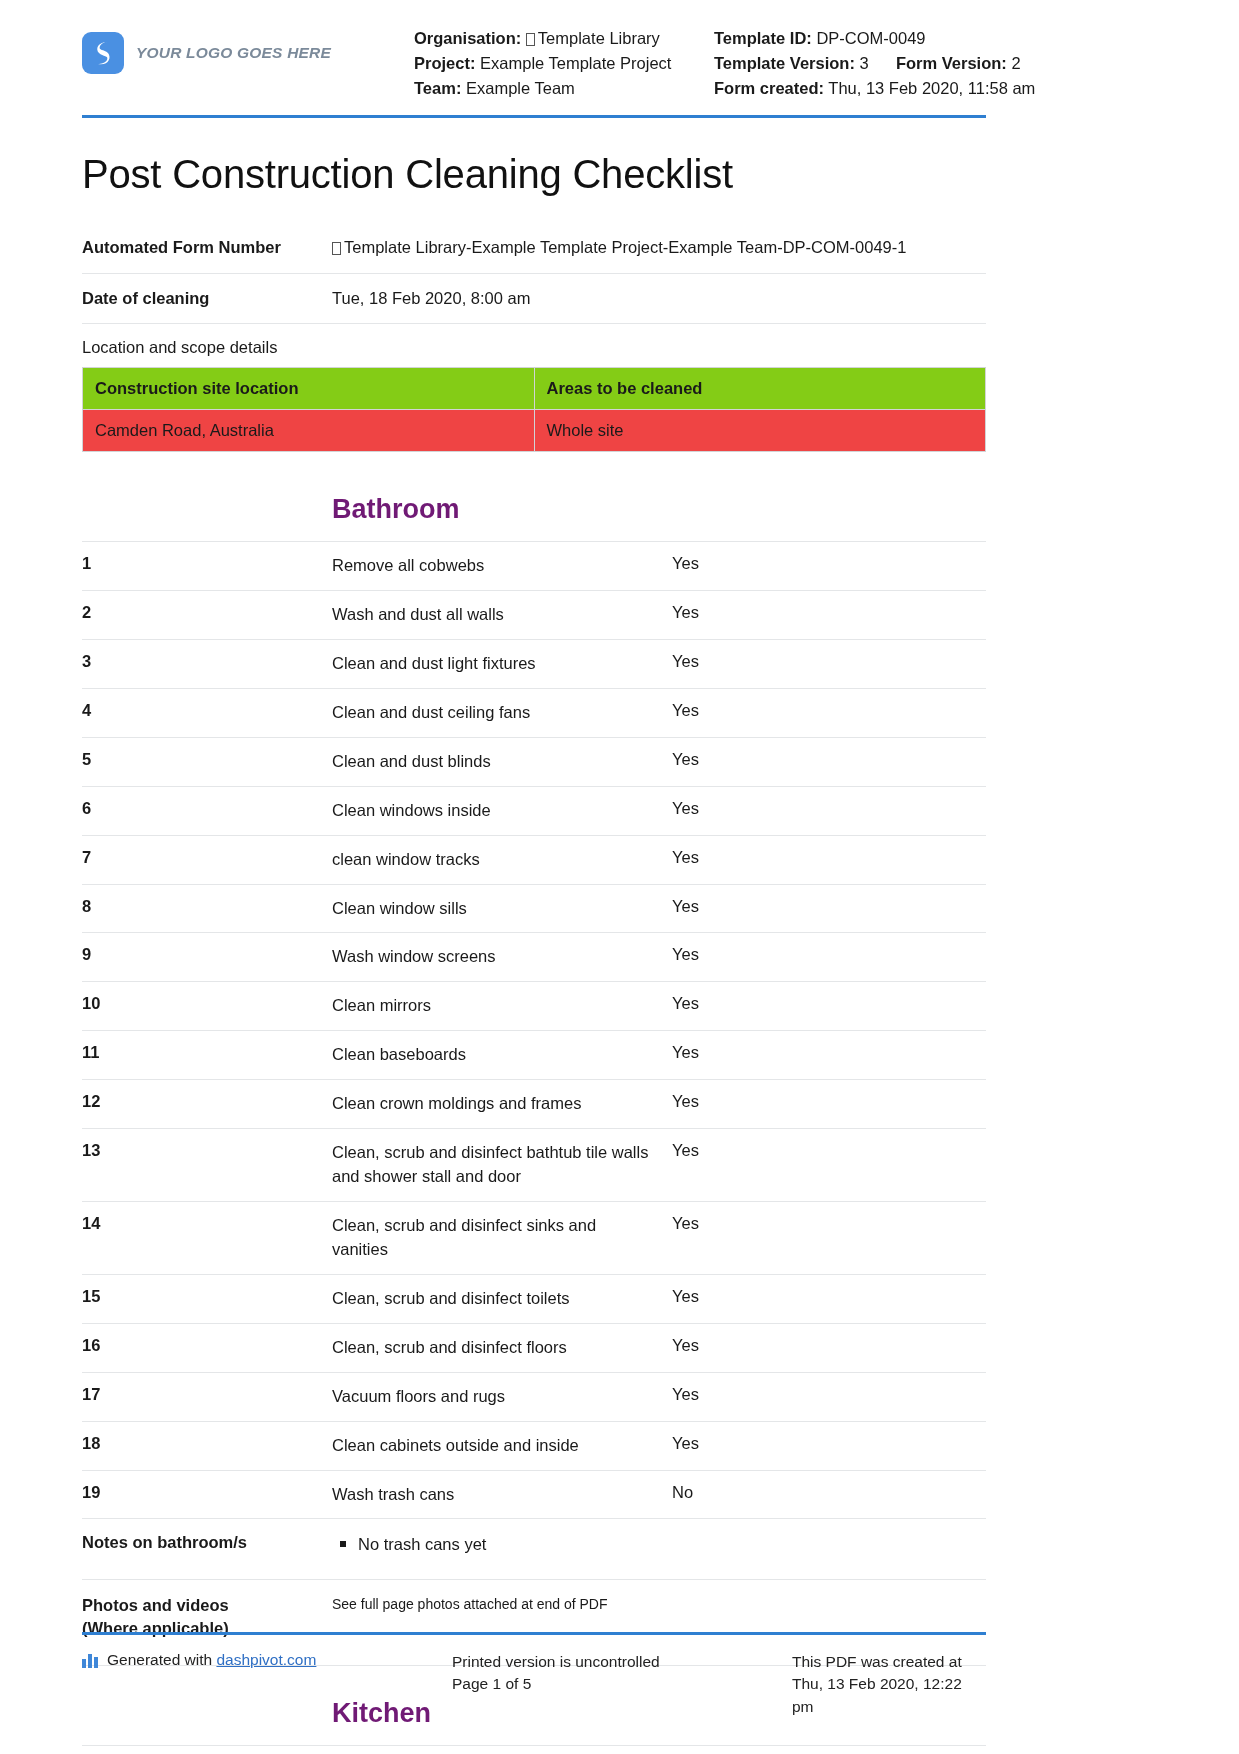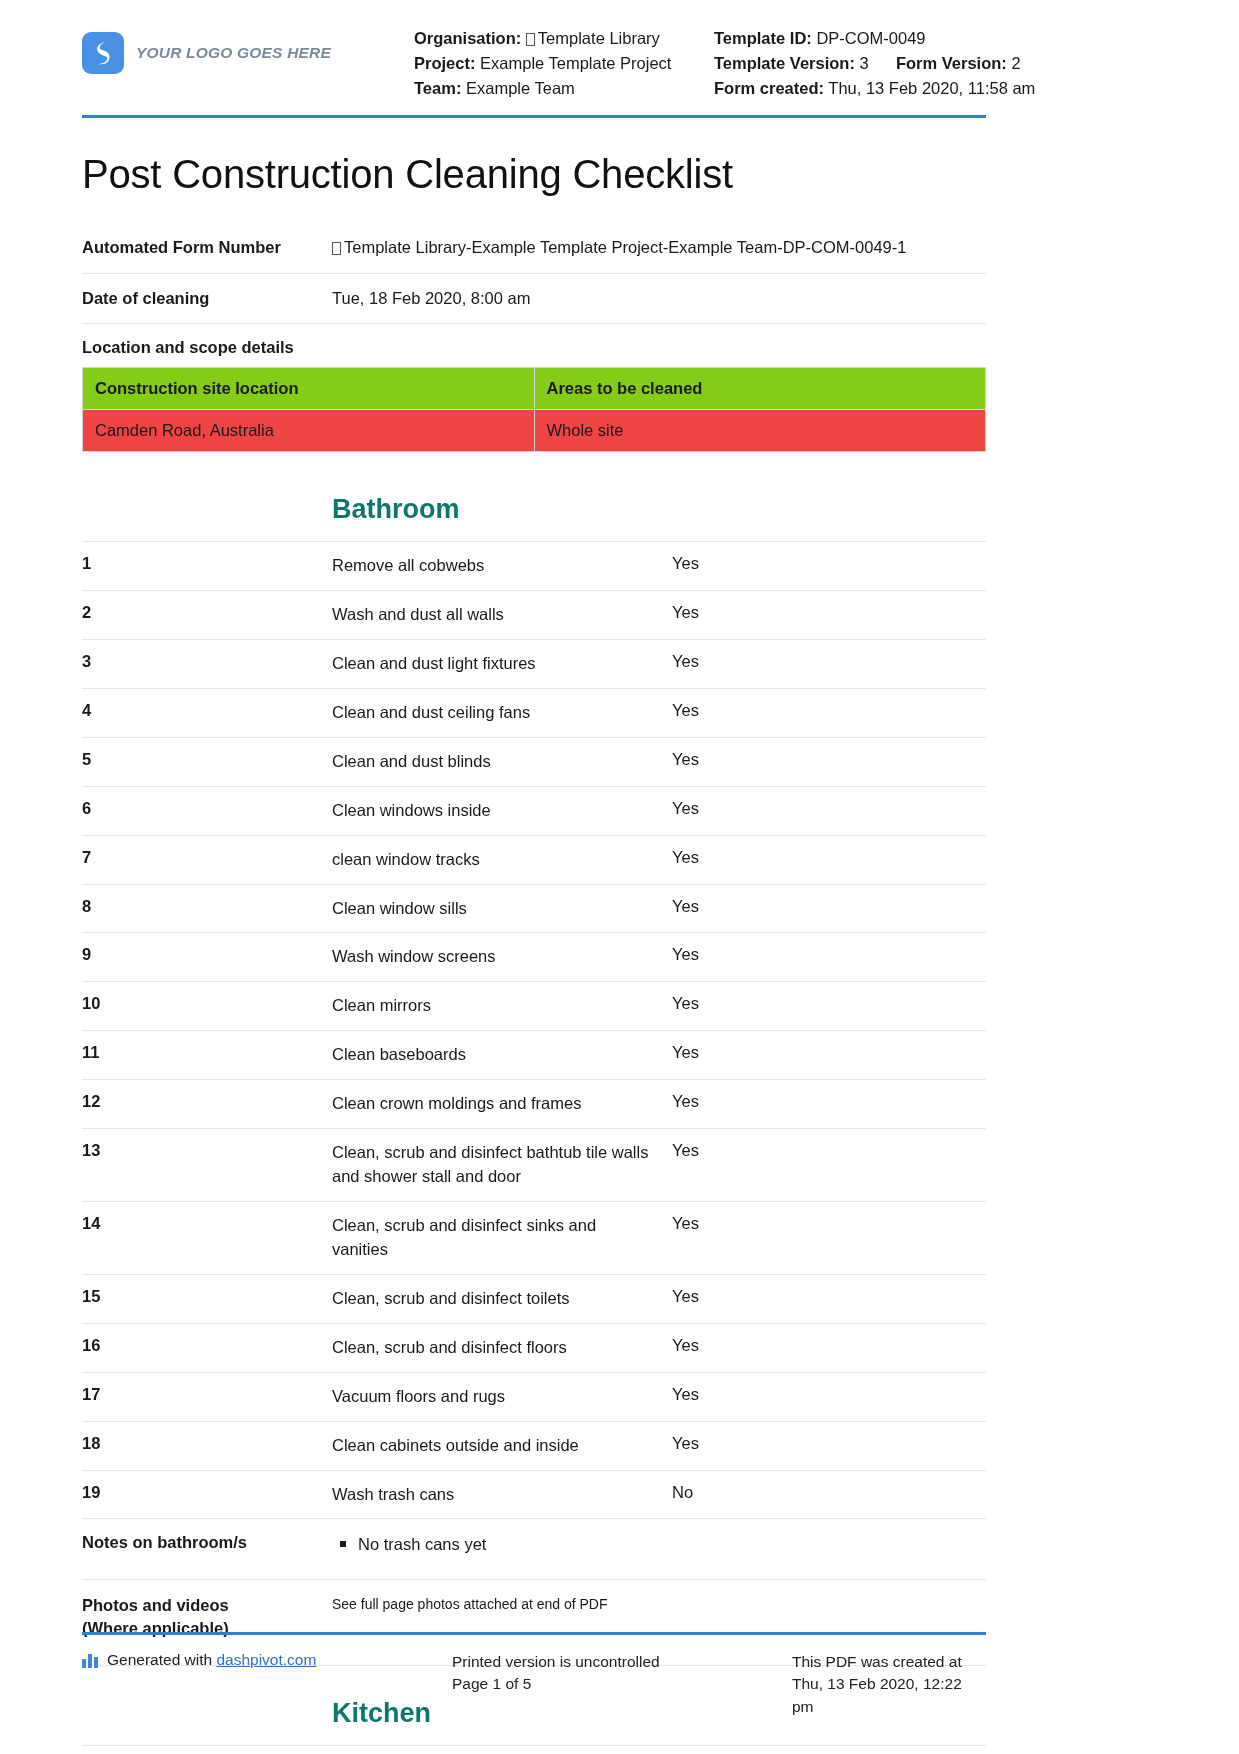--- a/index.html
+++ b/index.html
@@ -86,21 +86,21 @@
   .field-label {
     flex: 0 0 250px;
     font-weight: bold;
     line-height: 1.42;
   }
   .field-value {
     flex: 1 1 auto;
     line-height: 1.42;
   }
   .section-label {
-    font-weight: bold;
+    font-weight: normal;
     font-size: 16.5px;
     padding: 14px 0 10px 0;
   }
 
   
   table.detail-table {
     width: 100%;
     border-collapse: collapse;
     font-size: 16.5px;
     margin-bottom: 10px;
@@ -120,21 +120,21 @@
   }
   .col-a { width: 50%; }
   .col-b { width: 50%; }
 
   
   h2.section-heading {
     font-size: 27px;
     font-weight: bold;
     margin: 32px 0 16px 0;
     padding-left: 250px;
-    color: #0f766e;
+    color: #701a75;
   }
   .check-row {
     display: flex;
     align-items: flex-start;
     border-bottom: 1px solid #e4e6e8;
     padding: 12px 0;
     font-size: 16.5px;
   }
   .check-row.first { border-top: 1px solid #e4e6e8; }
   .c-num {

